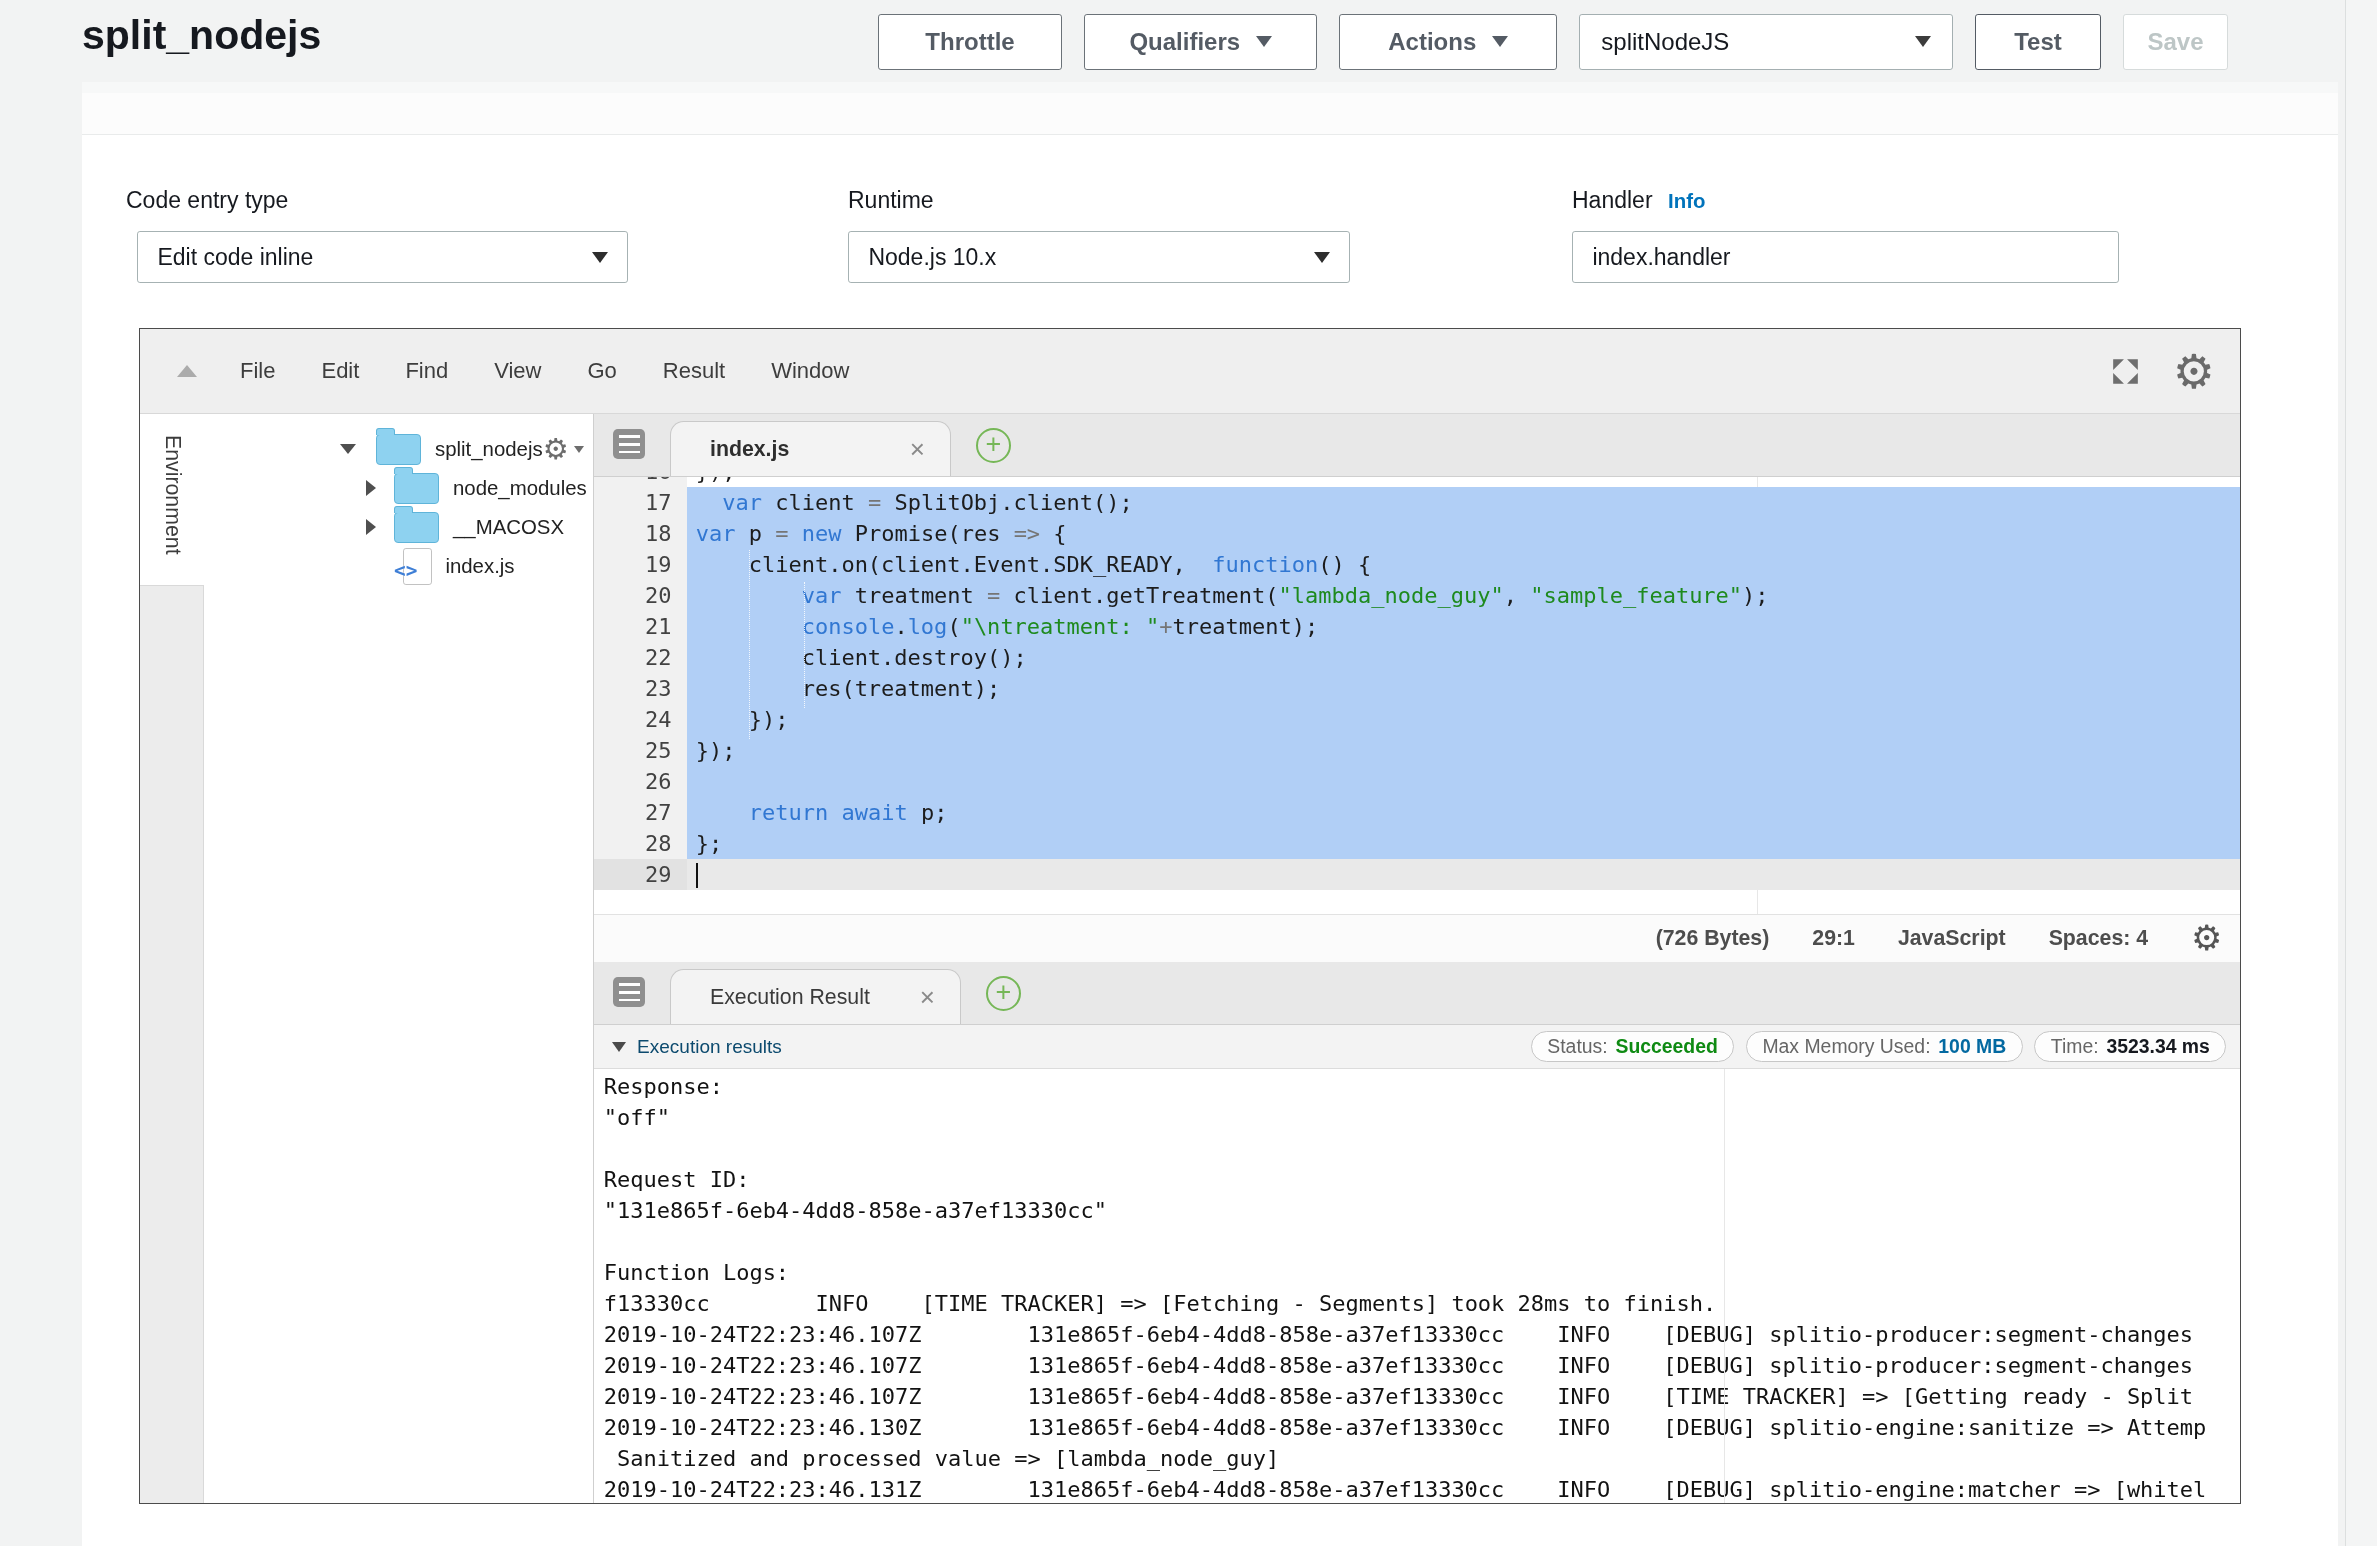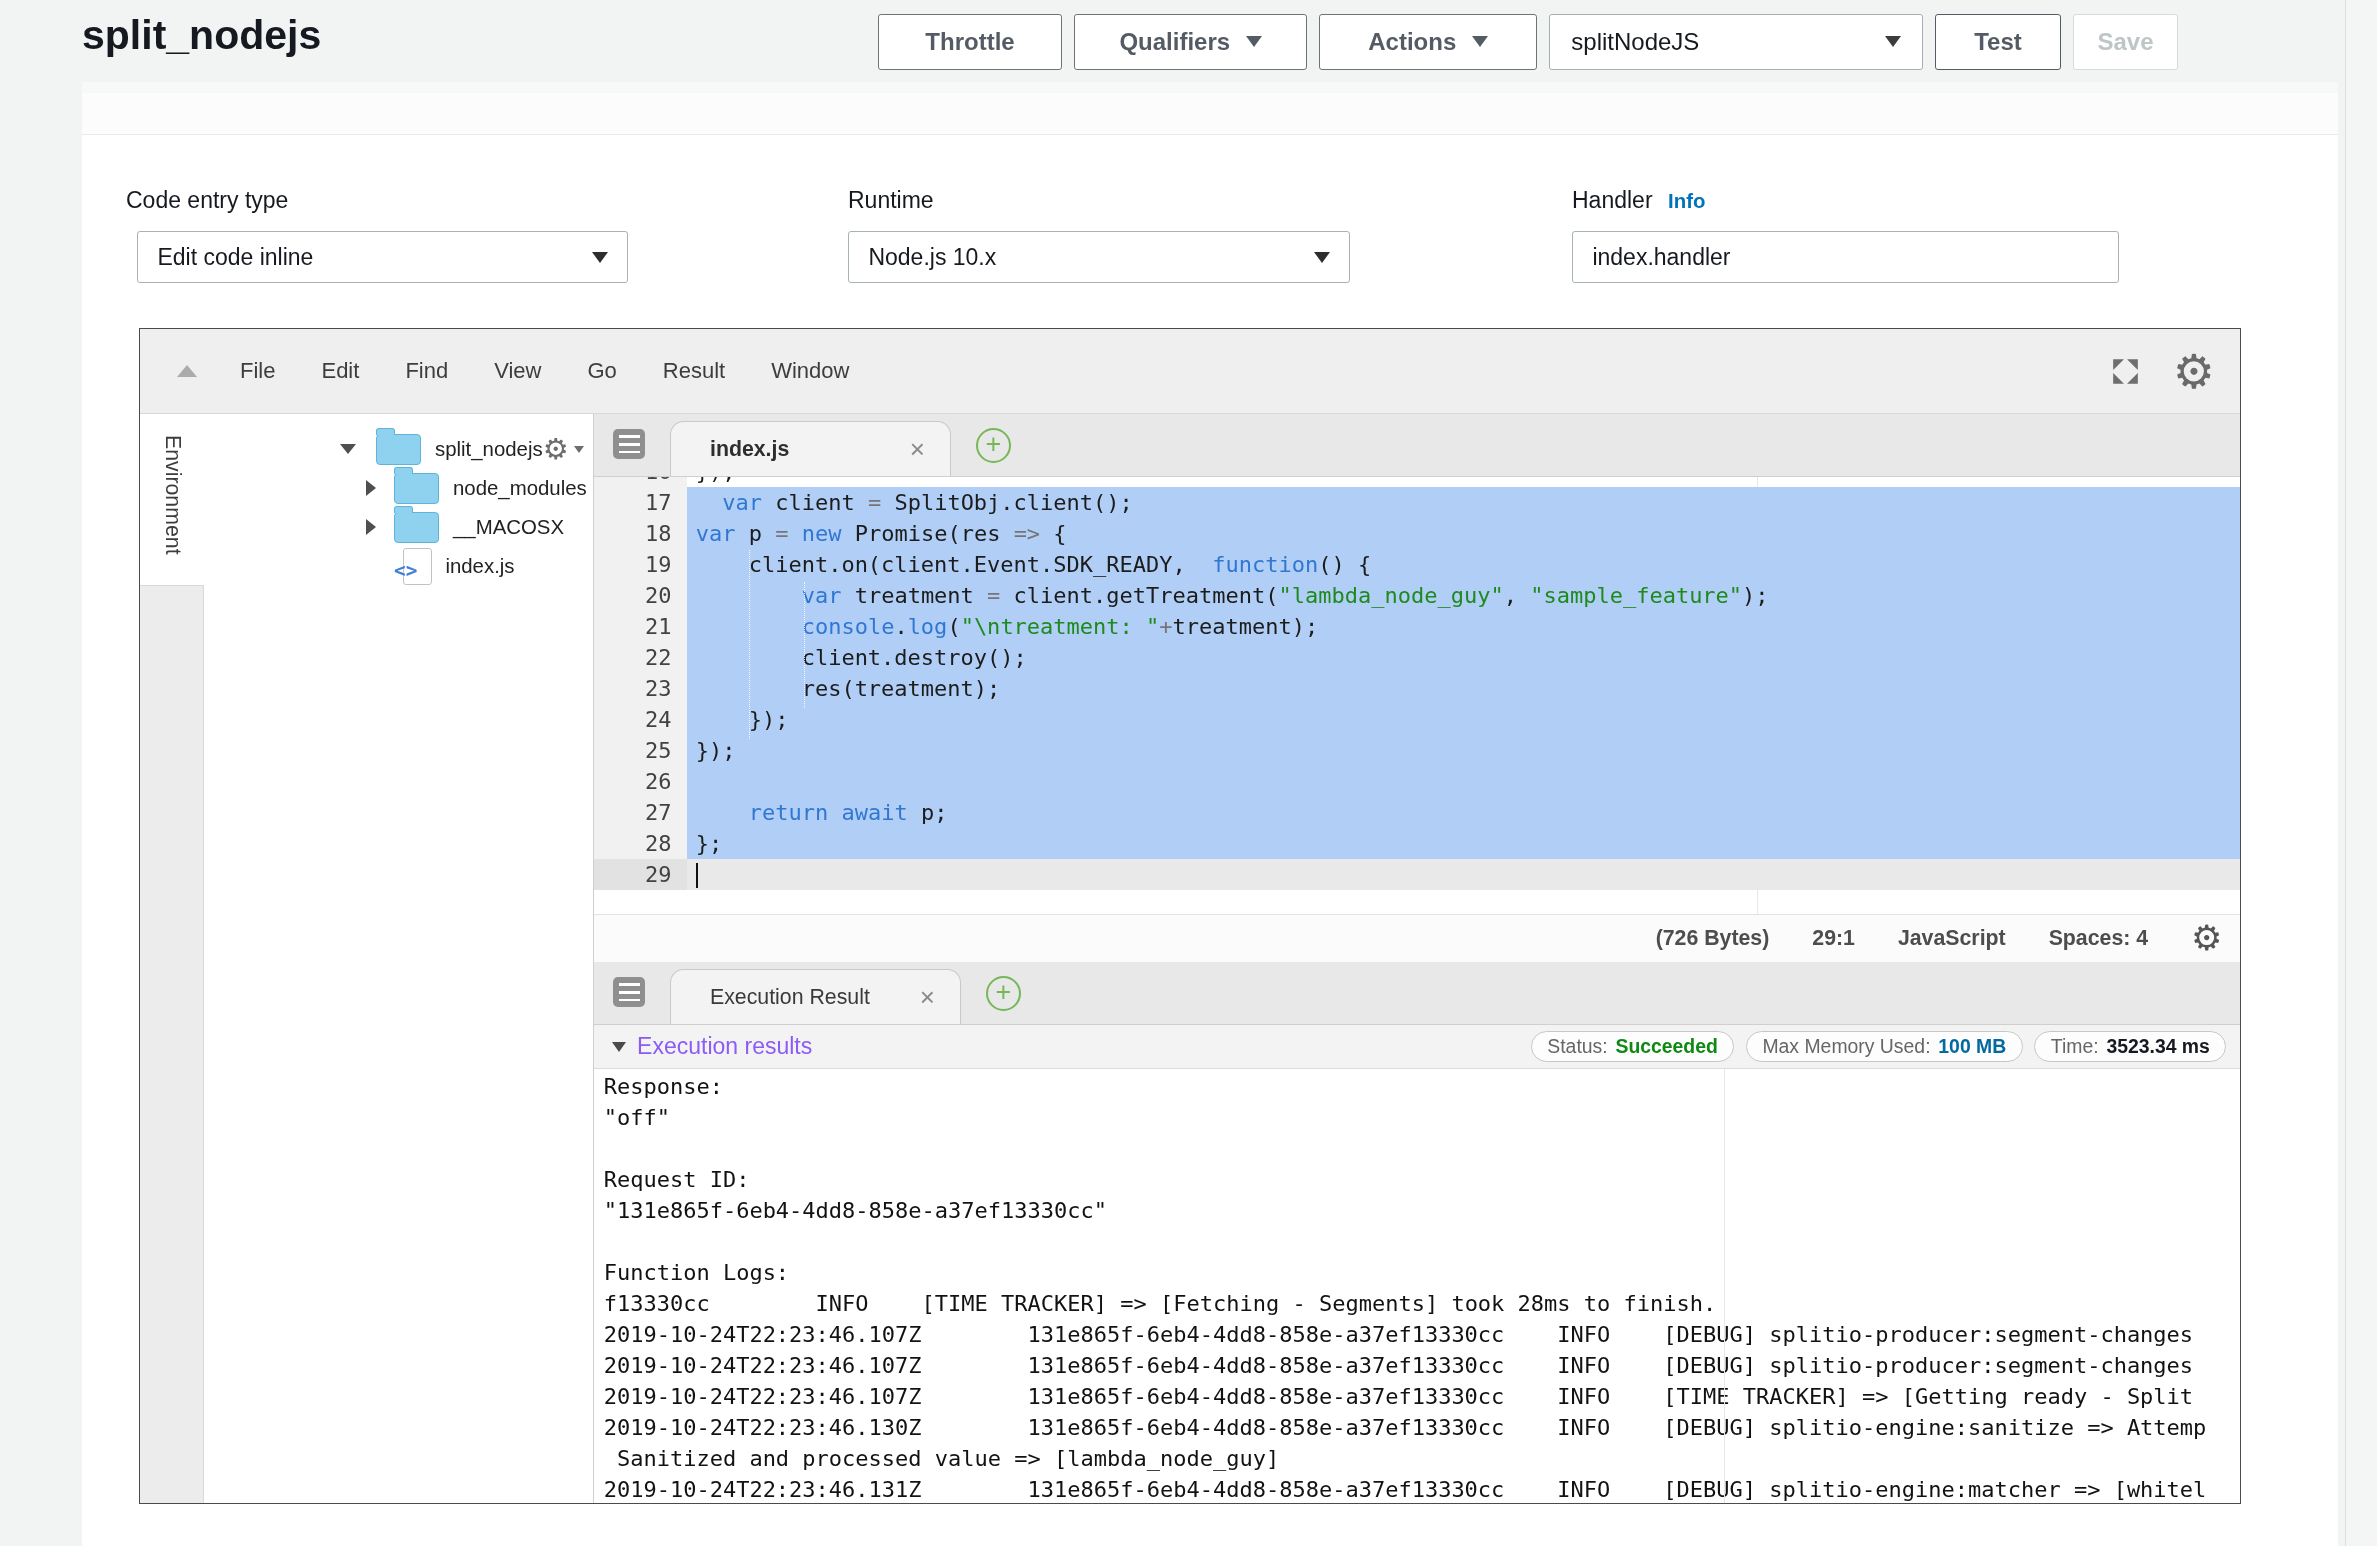--- a/index.html
+++ b/index.html
@@ -1,21 +1,21 @@
 <!DOCTYPE html>
 <html><head>
 <meta charset="utf-8">
 <style>
   html,body{margin:0;padding:0;}
   .screen{position:relative;width:2377px;height:1547px;background:#f2f3f3;overflow:hidden;
           font-family:"Liberation Sans",sans-serif;color:#16191f;}
 
   
   .page-title{position:absolute;left:82px;top:11.6px;font-size:41px;font-weight:600;color:#16191f;}
-  .top-actions{position:absolute;left:878px;top:13.6px;display:flex;gap:12px;align-items:center;}
+  .top-actions{position:absolute;left:878px;top:13.6px;display:flex;gap:22px;align-items:center;}
   .btn{box-sizing:border-box;height:56px;background:#fff;border:1.9px solid #6b7278;border-radius:2.9px;
        color:#545b64;font-weight:700;font-size:24px;display:flex;align-items:center;justify-content:center;
        gap:15.5px;font-family:"Liberation Sans",sans-serif;}
   .btn-throttle{width:184px;}
   .btn-qualifiers{width:233px;}
   .btn-actions{width:218px;}
   .btn-test{width:126px;border-color:#545b64;}
   .btn-save{width:105px;border-color:#d6dbdb;color:#bdc6c6;}
   .tri-dn{width:0;height:0;border-left:8.7px solid transparent;border-right:8.7px solid transparent;border-top:11.6px solid #545b64;}
   .alias-select{box-sizing:border-box;width:374px;height:56px;background:#fff;border:1.9px solid #a4afb1;border-radius:2.9px;
@@ -108,21 +108,21 @@
 
   .statusbar{flex:0 0 47px;background:#fbfbfb;border-top:1px solid #e2e2e2;display:flex;align-items:center;
              justify-content:flex-end;gap:43px;padding-right:17.5px;}
   .sb-item{font-size:21.3px;font-weight:700;color:#4d4d4d;}
   .sb-gear{font-size:35px;color:#555;line-height:1;font-family:"DejaVu Sans",sans-serif;}
 
   .results-header{flex:0 0 43px;background:#f3f3f3;border-bottom:1px solid #dcdcdc;display:flex;align-items:center;
                   padding:0 13.6px 0 17.5px;}
   .rh-tri{width:0;height:0;border-left:7.8px solid transparent;border-right:7.8px solid transparent;
           border-top:10.7px solid #4a4a4a;margin-right:11.6px;}
-  .rh-label{font-size:23px;color:#8b5cf6;}
+  .rh-label{font-size:19px;color:#0c4a6e;}
   .badges{margin-left:auto;display:flex;gap:11.6px;}
   .badge{border:1px solid #c7c7c7;border-radius:16.5px;background:#fdfdfd;padding:2.9px 15.5px;font-size:19.4px;color:#666;
          display:flex;align-items:center;gap:7.8px;white-space:nowrap;}
   .badge b{font-weight:700;}
 
   .results-body{flex:1;position:relative;overflow:hidden;background:#fff;}
   .results-body pre{margin:0;padding:1.9px 0 0 9.7px;font:22px/31px "DejaVu Sans Mono",monospace;color:#121212;
                     tab-size:8;white-space:pre;}
 
   .scroll-strip{position:absolute;top:0;right:0;width:31px;height:100%;background:#f4f5f5;border-left:1px solid #dcdfdf;}

